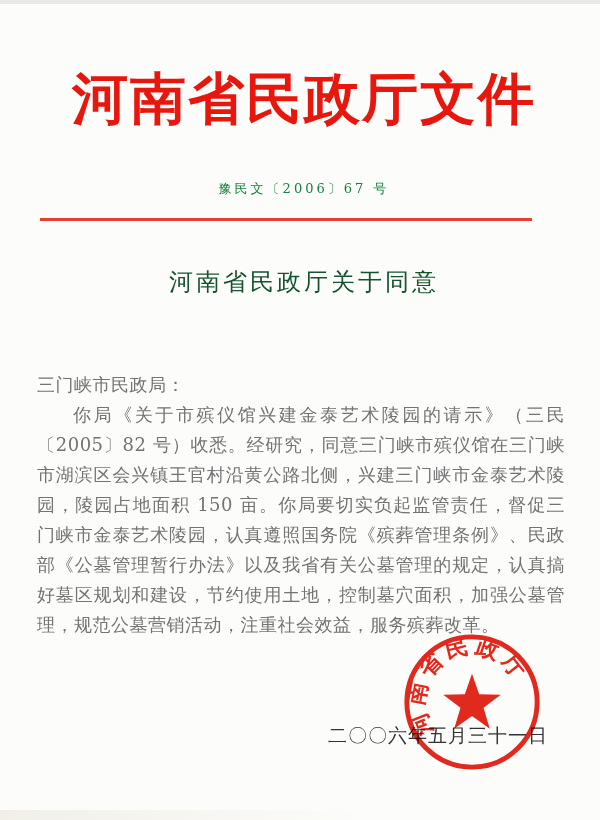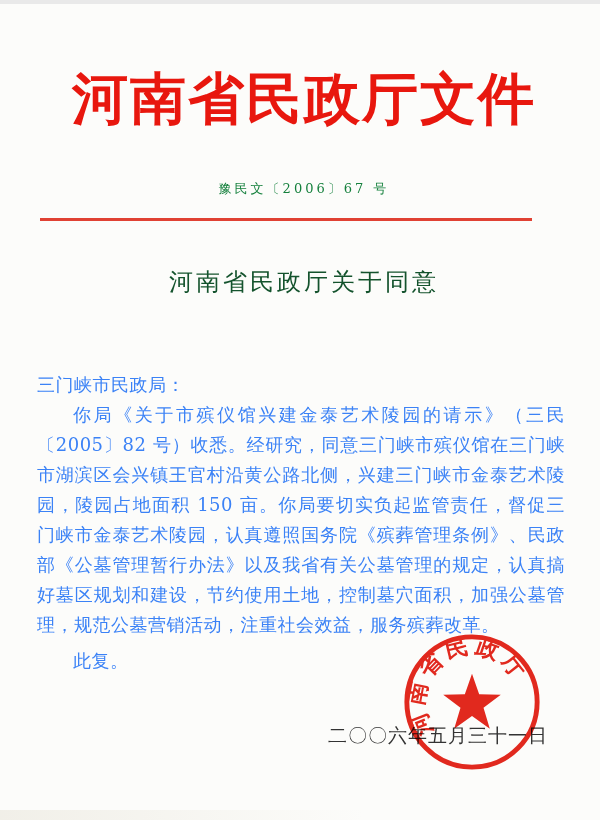--- a/index.html
+++ b/index.html
@@ -46,21 +46,21 @@
     font-size:24px;
     line-height:37px;
     letter-spacing:3px;
     color:#14532d;
   }
   .body-block{
     position:absolute;top:366px;left:37px;width:528px;
     font-size:18px;
     line-height:30px;
     letter-spacing:0.5px;
-    color:#3b82f6;
+    color:#737373;
     text-align:justify;
   }
   .salutation{margin:0;}
   .body-paragraph{margin:0;text-indent:2em;}
   .closing{margin:6px 0 0 0;text-indent:2em;}
   .date-line{
     position:absolute;top:719px;left:328px;
     font-size:19px;
     letter-spacing:1px;
     color:#333;
@@ -94,21 +94,20 @@
 
   <div class="red-rule"></div>
 
   <div class="doc-title">
     <div>河南省民政厅关于同意</div>
   </div>
 
   <div class="body-block">
     <p class="salutation">三门峡市民政局：</p>
     <p class="body-paragraph">你局《关于市殡仪馆兴建金泰艺术陵园的请示》（三民〔2005〕82 号）收悉。经研究，同意三门峡市殡仪馆在三门峡市湖滨区会兴镇王官村沿黄公路北侧，兴建三门峡市金泰艺术陵园，陵园占地面积 150 亩。你局要切实负起监管责任，督促三门峡市金泰艺术陵园，认真遵照国务院《殡葬管理条例》、民政部《公墓管理暂行办法》以及我省有关公墓管理的规定，认真搞好墓区规划和建设，节约使用土地，控制墓穴面积，加强公墓管理，规范公墓营销活动，注重社会效益，服务殡葬改革。</p>
-    <p class="closing">此复。</p>
   </div>
 
   <div class="date-line">二〇〇六年五月三十一日</div>
 
   <div class="seal">
     <svg viewBox="0 0 140 140">
       <defs>
         <path id="sealArc" d="M 34 95.2 A 44 44 0 1 1 109.9 51.4" fill="none"></path>
       </defs>
       <circle class="ring" cx="70" cy="70" r="60"></circle>

